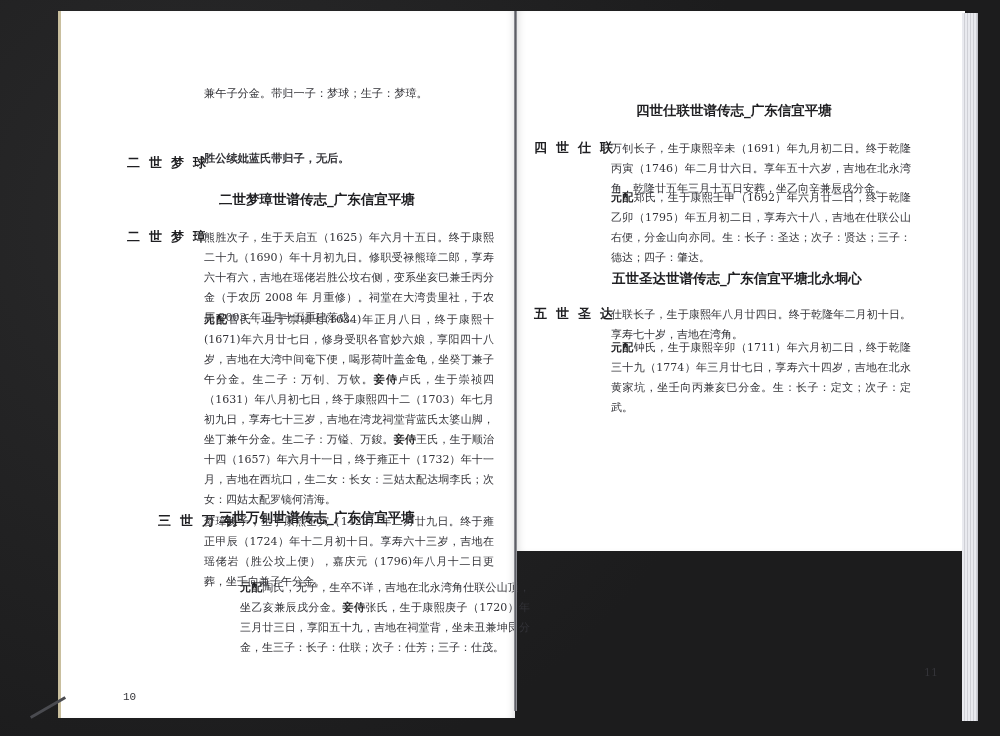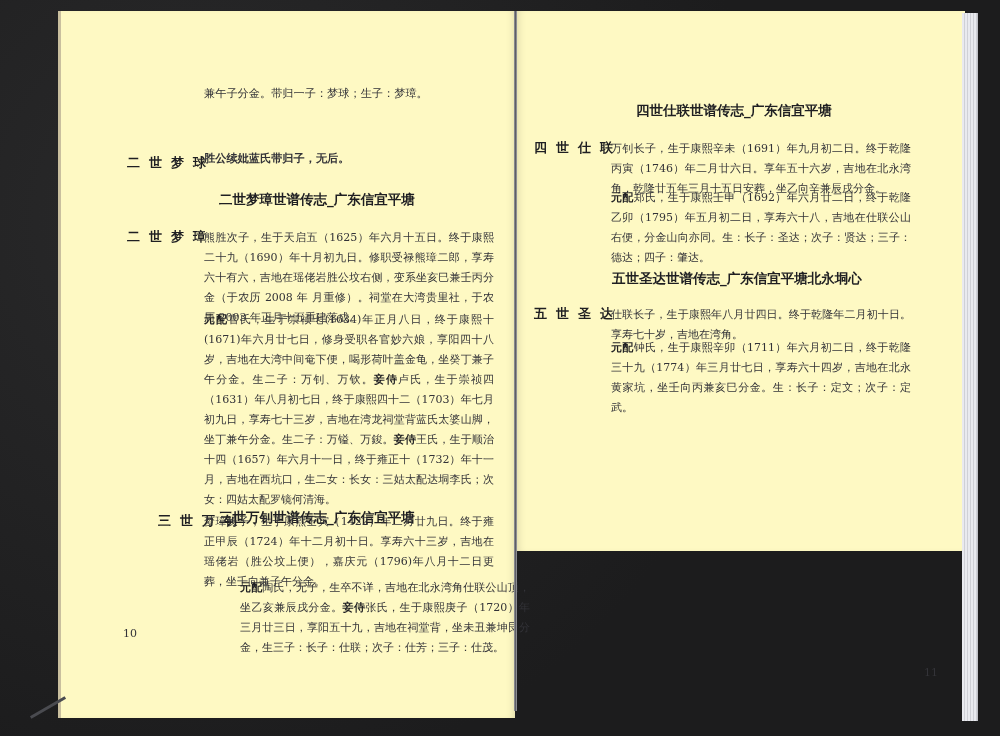--- a/index.html
+++ b/index.html
@@ -14,21 +14,21 @@
       position: absolute; inset: 0;
       background:
         radial-gradient(circle at 20% 30%, #2a2a2b 0, #1c1c1d 60%),
         #1c1c1d;
     }
     .book {
       position: absolute; left: 0; top: 0; width: 1000px; height: 736px;
     }
     .page {
       position: absolute;
-      background: #fef9c3;
+      background: #ffffff;
     }
     .page-left {
       left: 58px; top: 11px; width: 457px; height: 707px;
       border-left: 3px solid #c9bf9e;
       box-shadow: inset -6px 0 10px -6px rgba(0,0,0,0.18);
     }
     .page-right {
       left: 517px; top: 11px; width: 448px; height: 540px;
       border-bottom-right-radius: 4px;
       box-shadow: inset 6px 0 10px -6px rgba(0,0,0,0.18);
@@ -97,21 +97,21 @@
 
     <div class="heading" style="left:158px; top:466px;margin-top:32px;">三世万钊世谱传志_广东信宜平塘</div>
     <div class="entry-label" style="left:66px; top:501px;margin-left:31px;">三世万钊</div>
     <div class="para" style="left:143px; top:501px; width:290px;">
       <span>梦璋长子，生于康熙壬寅（1422）年二月廿九日。终于雍正甲辰（1724）年十二月初十日。享寿六十三岁，吉地在瑶佬岩（胜公坟上便），嘉庆元（1796)年八月十二日更葬，坐壬向兼子午分金。</span>
     </div>
     <div class="para" style="left:143px; top:567px; width:290px;margin-left:36px;">
       <b>元配</b><span>陶氏，无子，生卒不详，吉地在北永湾角仕联公山顶，坐乙亥兼辰戌分金。</span><b>妾侍</b><span>张氏，生于康熙庚子（1720）年三月廿三日，享阳五十九，吉地在祠堂背，坐未丑兼坤艮分金，生三子：长子：仕联；次子：仕芳；三子：仕茂。</span>
     </div>
 
-    <div class="page-num" style="left:62px; top:616px;">10</div>
+    <div class="page-num" style="left:62px; top:680px;font-family:Liberation Mono, monospace;">10</div>
   </div>
 
   <div class="spine"></div>
 
   <div class="page page-right">
 
     <div class="heading" style="left:119px; top:91px;">四世仕联世谱传志_广东信宜平塘</div>
     <div class="entry-label" style="left:17px; top:128px;">四世仕联</div>
     <div class="para" style="left:94px; top:128px; width:300px;">
       <span>万钊长子，生于康熙辛未（1691）年九月初二日。终于乾隆丙寅（1746）年二月廿六日。享年五十六岁，吉地在北永湾角，乾隆廿五年三月十五日安葬，坐乙向辛兼辰戌分金。</span>

